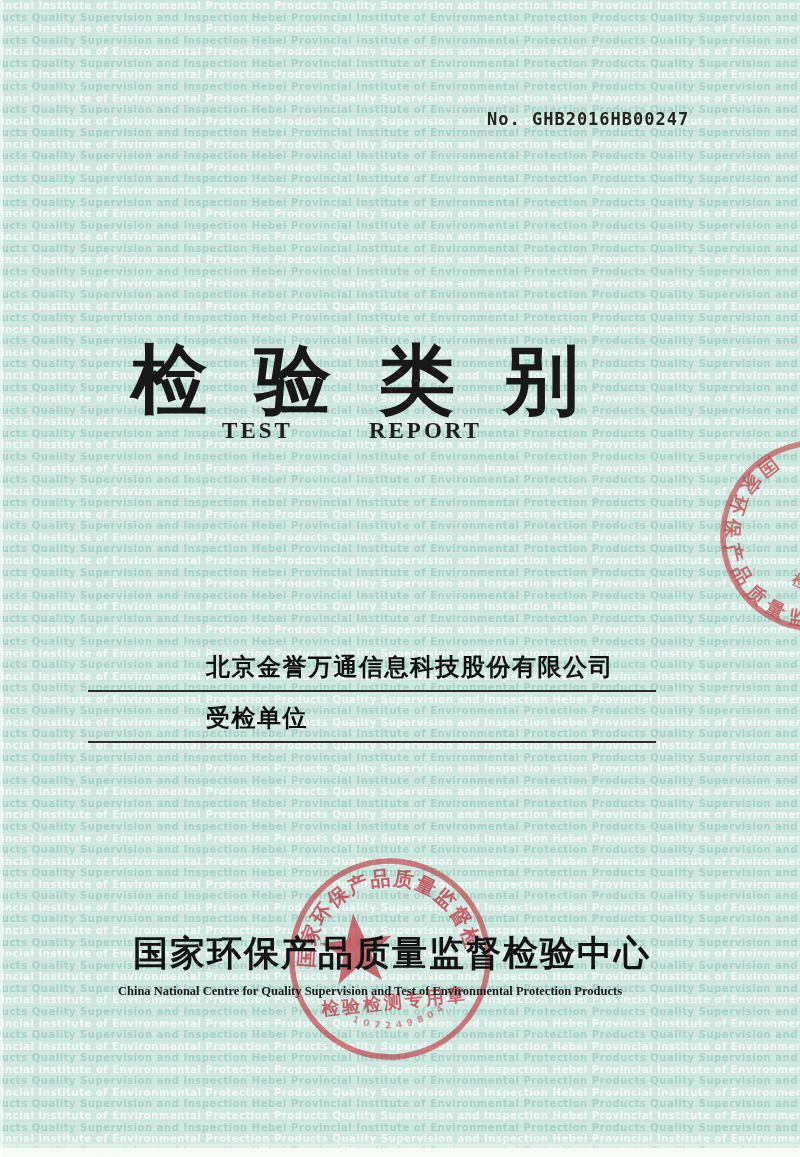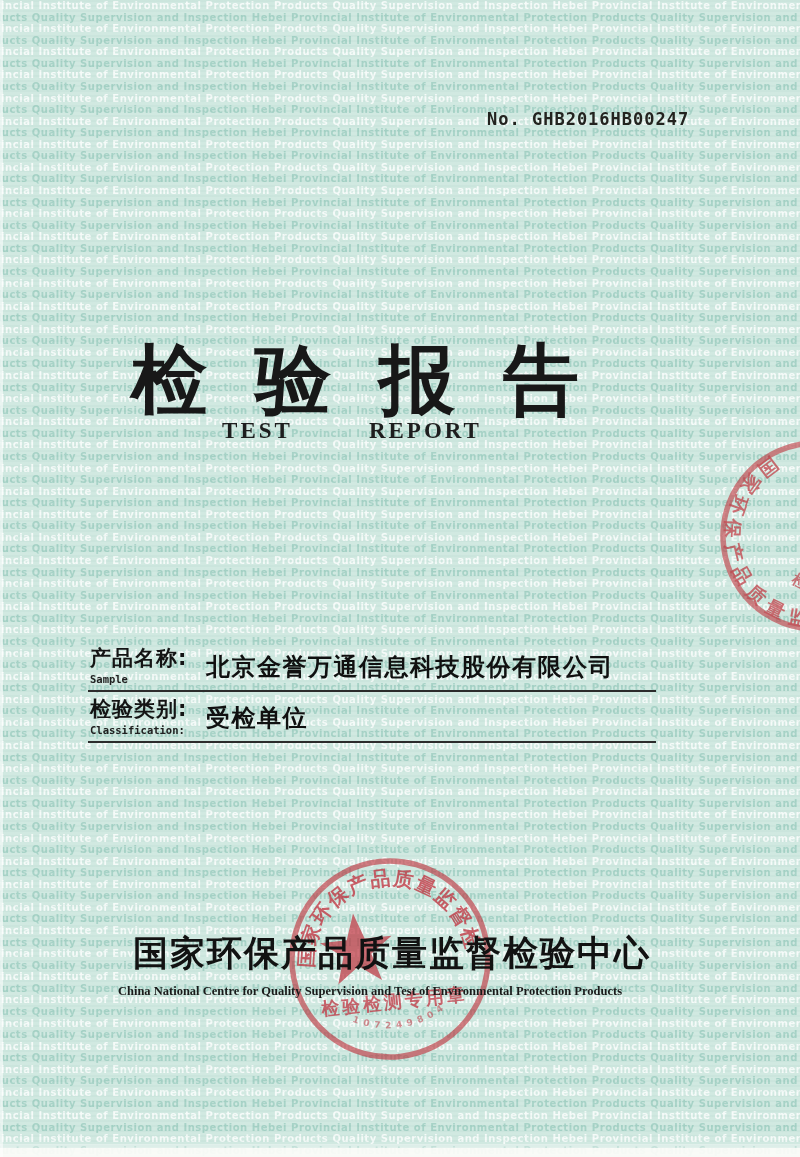--- a/index.html
+++ b/index.html
@@ -239,51 +239,43 @@
       <div class="wm-line wm-white" style="margin-left: -6px;">vincial Institute of  Environmental Protection Products  Quality Supervision and Inspection  Hebei Provincial Institute of  Environmental Protection Products  Quality Supervision and Inspection  Hebei Provincial Institute of  Environmental Protection Products  Quality Supervision and Inspection  Hebei Provincial Institute of  Environmental Protection Products  Quality Supervision and Inspection  Hebei Provincial Institute of  Environmental Protection Products  </div>
     </div>
   <div id="banding"></div>
 
   <div id="content">
 
     <div id="report-no">No. GHB2016HB00247</div>
 
 
     <div id="title-cn">
-      <span>检验报告</span>
+      <span>检验类别</span>
     </div>
     <div id="title-en">
       <span>TEST</span><span class="gap"></span><span>REPORT</span>
     </div>
 
     <svg id="side-stamp" viewBox="0 0 200 200">
       <defs>
         <path id="sideArc" d="M 100,10 A 90,90 0 1 0 100,190" fill="none"></path>
       </defs>
       <circle cx="100" cy="100" r="93" fill="none" stroke="rgba(191,58,66,0.75)" stroke-width="5.5"></circle>
       <text font-size="19" font-weight="700" fill="rgba(191,50,60,0.85)" letter-spacing="7">
         <textPath href="#sideArc" startOffset="8">国家环保产品质量监</textPath>
       </text>
       <polygon points="92,96 104,88 100,102 112,106 98,108" fill="rgba(191,50,60,0.8)"></polygon>
       <text x="58" y="132" font-size="15" font-weight="700" fill="rgba(191,50,60,0.8)" transform="rotate(52 58 132)" letter-spacing="2">检验检测专</text>
     </svg>
 
     <div id="fields">
       <div class="field-row row-1">
-        <div class="field-label">
-          <div class="label-cn">产品名称:</div>
-          <div class="label-en">Sample</div>
-        </div>
         <div class="field-value">北京金誉万通信息科技股份有限公司</div>
       </div>
       <div class="field-row row-3">
-        <div class="field-label">
-          <div class="label-cn">检验类别:</div>
-          <div class="label-en">Classification:</div>
-        </div>
         <div class="field-value">受检单位</div>
       </div>
     </div>
 
     <svg id="main-stamp" viewBox="0 0 215 215">
       <defs>
         <path id="topArc" d="M 31,110 A 77,77 0 1 1 185,110" fill="none"></path>
         <path id="botArc" d="M 52,158 A 95,95 0 0 0 164,158" fill="none"></path>
       </defs>
       <circle cx="108" cy="107" r="98" fill="none" stroke="rgba(190,52,62,0.72)" stroke-width="5.5"></circle>

